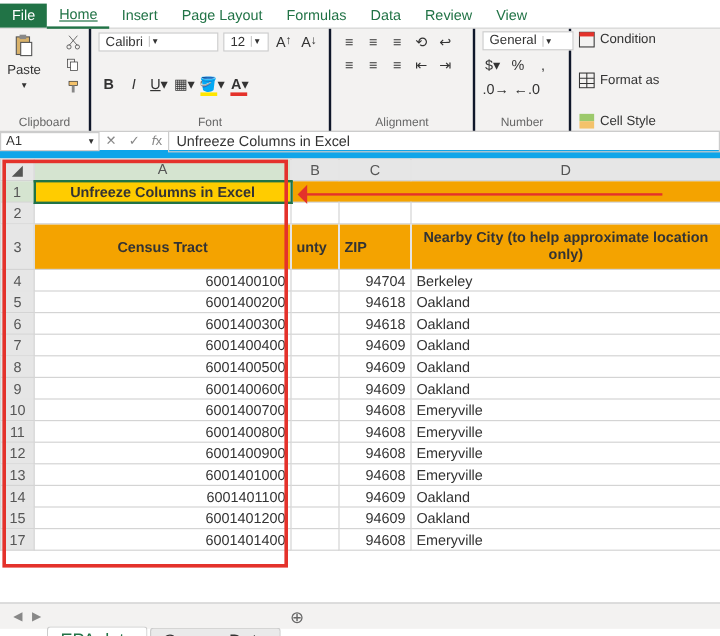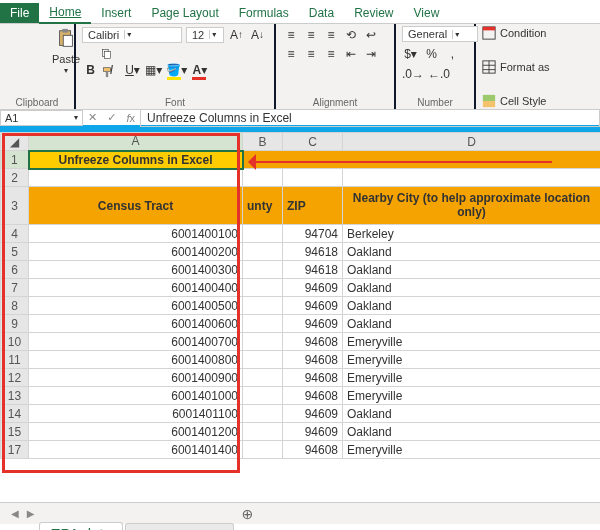--- a/index.html
+++ b/index.html
@@ -4,21 +4,21 @@
 <style>
 * { margin:0; padding:0; box-sizing:border-box; font-family:"Segoe UI",Arial,sans-serif; }
 body { width:600px; height:530px; background:#fff; overflow:hidden; font-size:12px; color:#333; }
 .tabs { display:flex; align-items:flex-end; height:24px; background:#fff; border-bottom:1px solid #ccc; }
 .tab { padding:3px 10px; font-size:12px; color:#217346; cursor:pointer; }
 .tab.file { background:#217346; color:#fff;margin-top:45px; }
 .tab.active { border-bottom:2px solid #217346; margin-bottom:-1px; font-weight:400;text-decoration:underline; }
 .ribbon { display:flex; height:86px; background:#f3f2f1; border-bottom:1px solid #ccc; }
 .group { display:flex; flex-direction:column; justify-content:space-between; border-right:2px solid #0f172a; padding:2px 6px 1px; position:relative; }
 .grouplabel { text-align:center; font-size:10px; color:#666; position:relative; }
-.clip { display:flex; gap:20px;margin-left:46px; }
+.clip { display:flex; gap:20px; }
 .paste { display:flex; flex-direction:column; align-items:center; gap:1px; font-size:11px; }
 .paste svg { width:22px; height:26px; }
 .smallbtns { display:flex; flex-direction:column; gap:2px; padding-top:2px; }
 .smallbtns svg { width:14px; height:14px; }
 .fontrow { display:flex; gap:4px; align-items:center; }
 .combo { display:flex; border:1px solid #ccc; background:#fff; font-size:11px; align-items:center; }
 .combo span { padding:1px 5px; }
 .combo .dd { border-left:1px solid #ccc; padding:0 2px; font-size:8px; }
 .iconbtn { display:inline-flex; align-items:center; justify-content:center; min-width:17px; height:17px; font-size:12px; }
 .aligngrid { display:grid; grid-template-columns:repeat(5,18px); gap:2px; }

